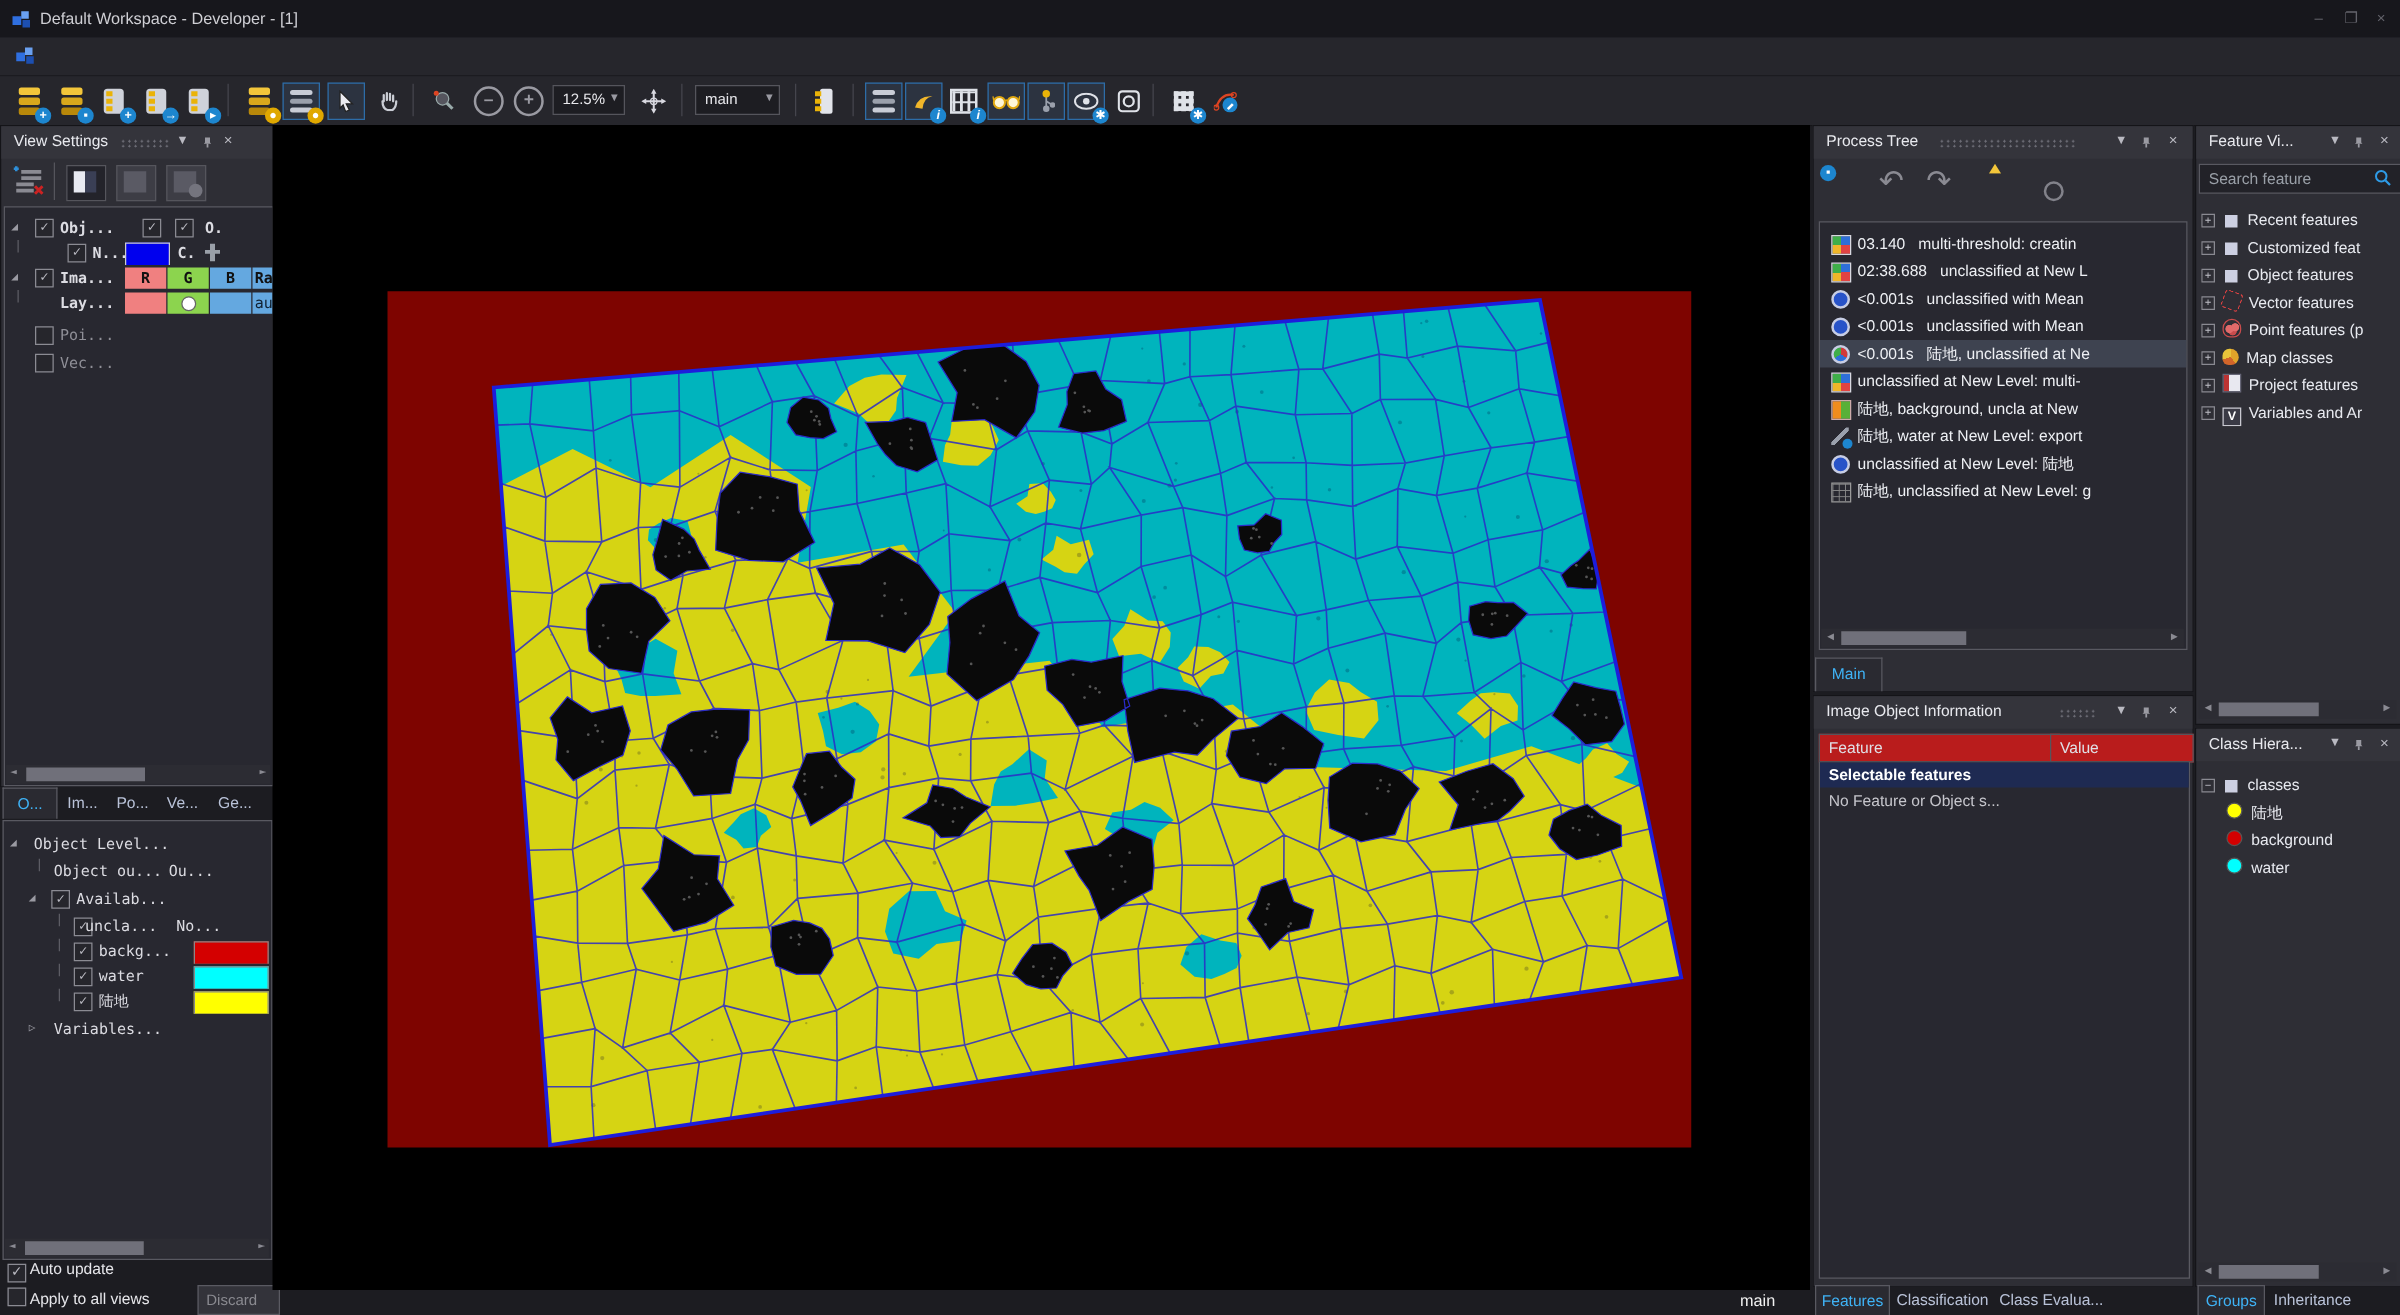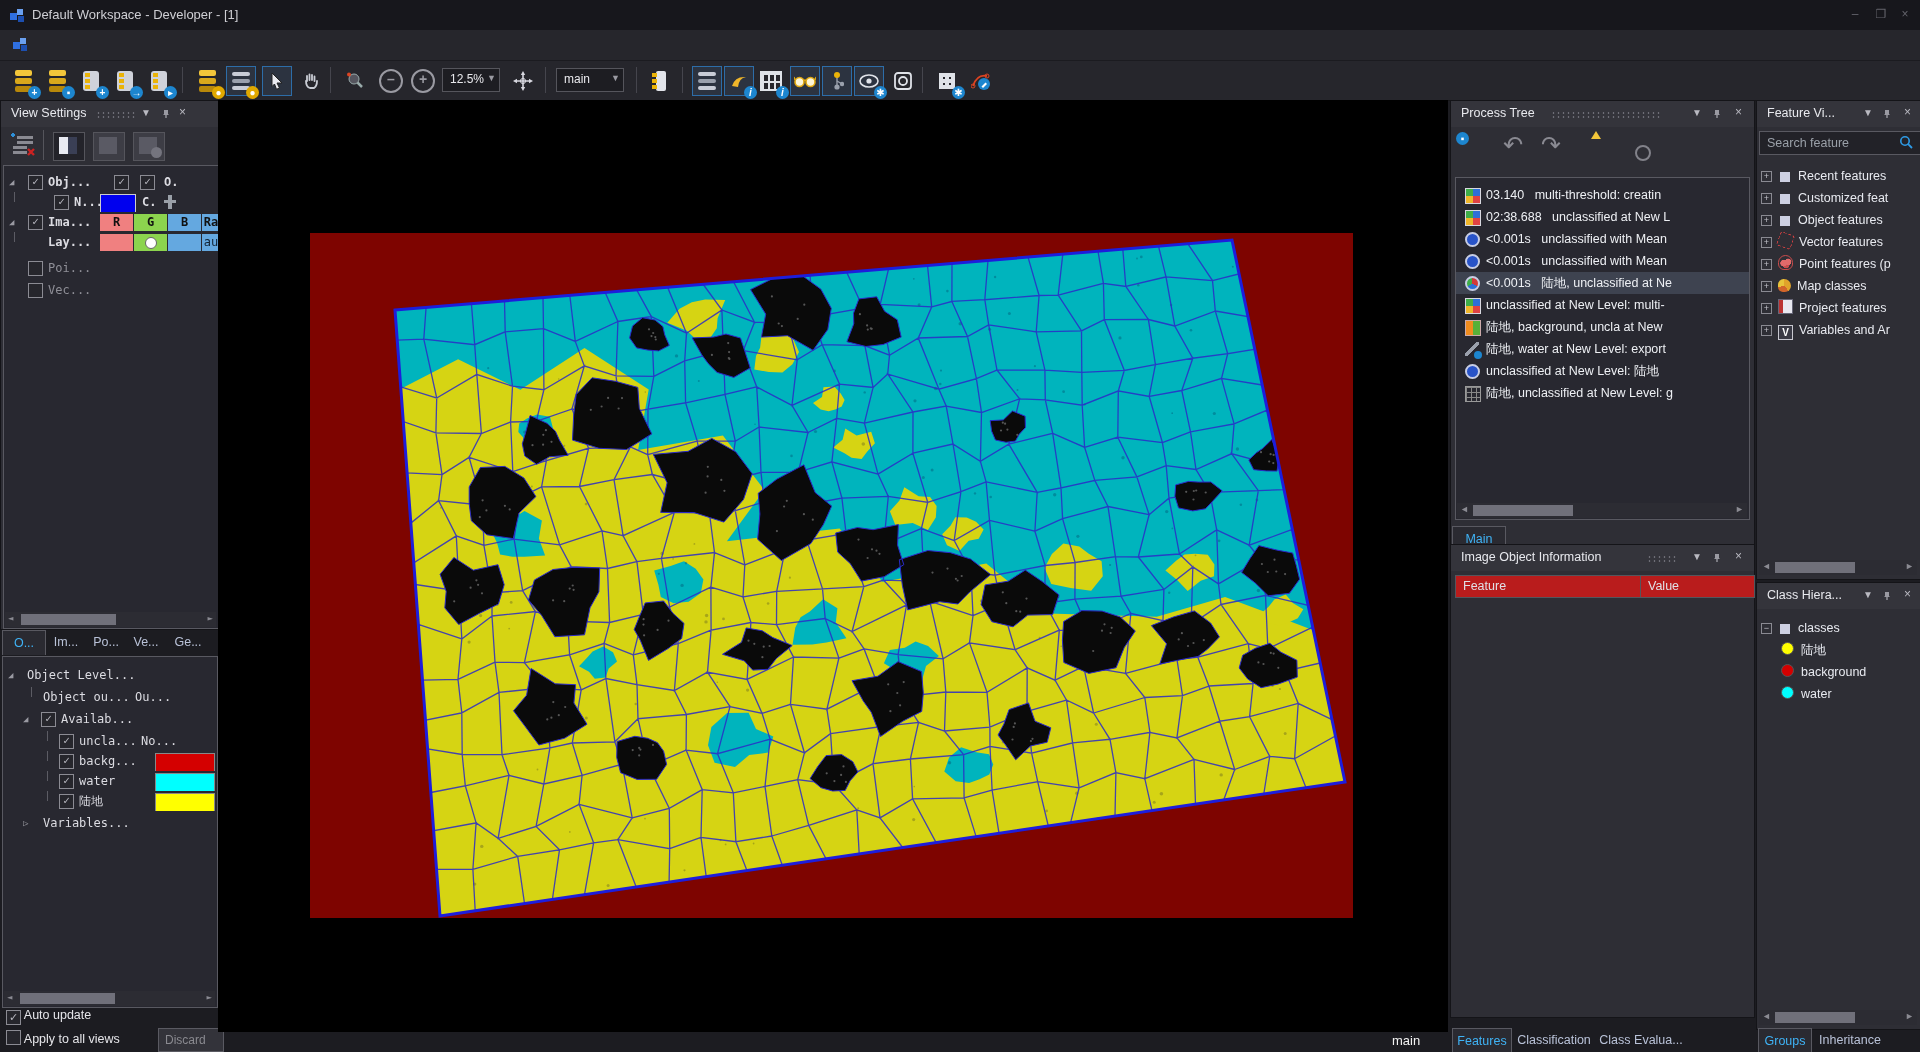--- a/index.html
+++ b/index.html
@@ -67,21 +67,21 @@
   [data-icon="levels-icon"]{background:conic-gradient(from 90deg at 50% 50%,#e04343 0 25%,#f0b62a 0 50%,#3fae49 0 75%,#2e6fd8 0);border:1px solid #d8d8e0;}
   [data-icon="classify-icon"]{border-radius:50%;background:#2853c8;border:2px solid #c7cde4;width:11px!important;height:11px!important;}
   [data-icon="classify-color-icon"]{border-radius:50%;background:conic-gradient(#d23a3a 0 33%,#2e6fd8 0 66%,#3fae49 0);border:2px solid #c7cde4;width:11px!important;height:11px!important;}
   [data-icon="merge-icon"]{background:linear-gradient(90deg,#f08c1e 50%,#58b038 50%);border:1px solid #caa;}
   [data-icon="export-vector-icon"]{background:linear-gradient(135deg,transparent 42%,#9aa0ac 42%,#9aa0ac 58%,transparent 58%);}
   [data-icon="export-vector-icon"]::after{content:"";position:absolute;right:-3px;bottom:-3px;width:8px;height:8px;border-radius:50%;background:#1d86cf;}
   [data-icon="grid-move-icon"]{background:
      linear-gradient(#888 1px,transparent 1px),linear-gradient(90deg,#888 1px,transparent 1px);background-size:5px 5px;border:1px solid #999;}
   #pt-tab{left:1452px;top:526px;width:52px;height:26px;}
   
-  #ioi-panel{left:1450px;top:544px;width:303px;height:472px;}
+  #ioi-panel{left:1450px;top:556px;width:303px;height:472px;}
   .ioi-hdr{position:absolute;height:21px;background:#b91c1c;border:1px solid #55555c;color:#e0e0e6;font-size:12.5px;line-height:20px;}
   #ioi-tabs{left:1450px;top:1028px;width:303px;height:24px;}
   
   #fv-panel{left:1756px;top:100px;width:164px;height:478px;}
   .fvrow{position:absolute;left:4px;width:160px;height:22px;color:#e8eaf0;font-size:12.5px;line-height:22px;white-space:nowrap;overflow:hidden;}
   .plusbox{display:inline-block;width:9px;height:9px;border:1px solid #8a8a92;color:#c0c0c8;font-size:9px;line-height:8px;text-align:center;vertical-align:1px;}
   .fvic{display:inline-block;width:13px;height:13px;vertical-align:-2px;margin:0 6px 0 6px;}
   [data-icon="square-icon"]{background:#cdd0e2;width:10px!important;height:10px!important;margin:0 8px 0 8px!important;}
   [data-icon="vector-polygon-icon"]{border:1.5px dashed #e04343;transform:rotate(20deg);border-radius:3px;}
   [data-icon="point-cloud-icon"]{background:radial-gradient(circle at 35% 55%,#e26a6a 3px,transparent 3.5px),radial-gradient(circle at 70% 45%,#e26a6a 3px,transparent 3.5px),radial-gradient(circle at 55% 70%,#c94c4c 3px,transparent 3.5px);border:1px solid #c94c4c;border-radius:50% 50% 40% 40%;}
@@ -361,21 +361,21 @@
     <span style="position:absolute;left:132px">Ou...</span>
   </div>
   <div class="trow" style="top:52px">
     <span class="exp" style="position:absolute;left:20px">◢</span>
     <span class="cbx" style="position:absolute;left:38px;top:3px">✓</span>
     <span style="position:absolute;left:58px">Availab...</span>
   </div>
   <div class="trow" style="top:74px">
     <span class="guide" style="left:44px;top:-8px;height:18px"></span>
     <span class="cbx" style="position:absolute;left:56px;top:3px">✓</span>
-    <span style="position:absolute;left:76px">uncla...</span>
+    <span style="position:absolute;left:65px">uncla...</span>
     <span style="position:absolute;left:138px">No...</span>
   </div>
   <div class="trow" style="top:94px">
     <span class="guide" style="left:44px;top:-8px;height:18px"></span>
     <span class="cbx" style="position:absolute;left:56px;top:3px">✓</span>
     <span style="position:absolute;left:76px">backg...</span>
     <span class="cell" style="left: 152px; width: 58px; border: 1px solid rgb(136, 136, 136); background: rgb(212, 0, 0);"></span>
   </div>
   <div class="trow" style="top:114px">
     <span class="guide" style="left:44px;top:-8px;height:18px"></span>
@@ -768,20 +768,24 @@
     <span class="grip" style="left:196px;width:30px"></span>
     <span class="hctl" style="right:52px">▼</span>
     <svg class="hctl" style="right:32px;top:8px" width="10" height="10" viewBox="0 0 10 10">
         <path d="M3 1h4v4l1 1H2l1-1z" fill="#9a9aa2"></path>
         <path d="M5 6v3" stroke="#9a9aa2" stroke-width="1.4"></path>
       </svg>
     <span class="hctl" style="right:12px;font-size:12px;top:4px">×</span>
   </div>
   <div class="ioi-hdr" style="left:4px;top:30px;width:184px;padding-left:7px">Feature</div>
   <div class="ioi-hdr" style="left:189px;top:30px;width:106px;padding-left:7px">Value</div>
+  <div class="abs inbox" style="left:4px;top:52px;width:295px;height:412px">
+    <div style="position:absolute;left:0;top:0;width:100%;height:20px;background:#1e2a52;color:#fff;font-weight:bold;font-size:12.5px;line-height:20px;padding-left:7px;box-sizing:border-box">Selectable features</div>
+    <div style="position:absolute;left:0;top:21px;width:100%;height:20px;color:#c6c6cc;font-size:12.5px;line-height:20px;padding-left:7px;box-sizing:border-box;white-space:nowrap;overflow:hidden">No Feature or Object s...</div>
+  </div>
 </div>
 <div class="abs" id="ioi-tabs">
   <div class="tab act" style="left:2px;width:58px">Features</div>
   <div class="tab" style="left:64px;width:80px">Classification</div>
   <div class="tab" style="left:148px;width:86px">Class Evalua...</div>
 </div>
 
 <div class="abs panel" id="fv-panel">
   <div class="phead">
     <span class="pt">Feature Vi...</span>

